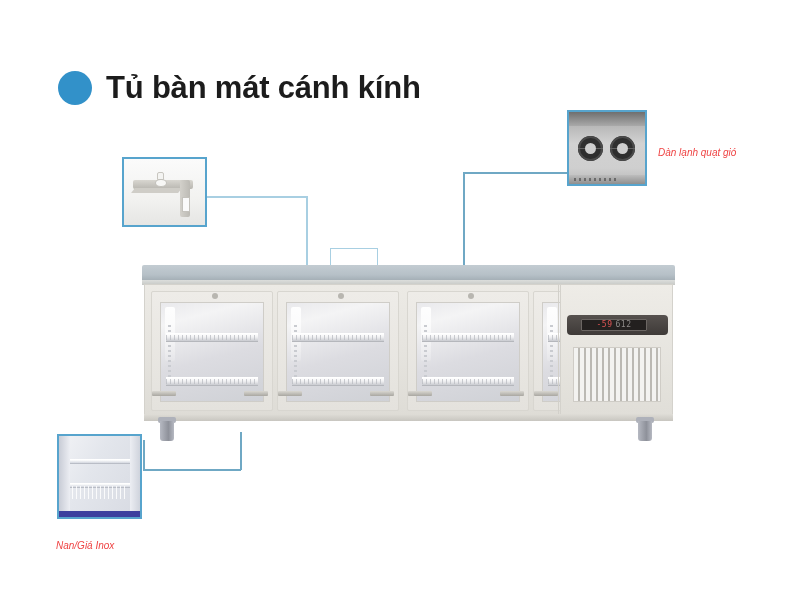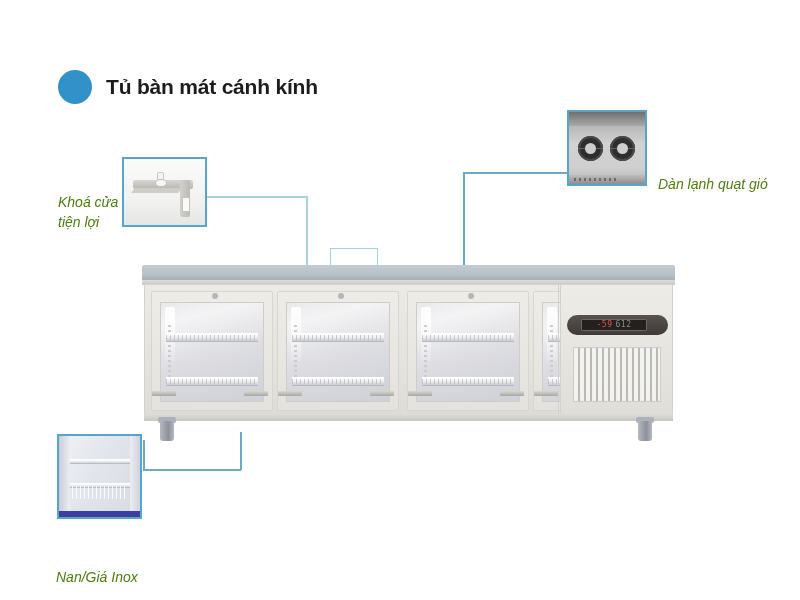--- a/index.html
+++ b/index.html
@@ -9,33 +9,32 @@
     background: #ffffff;
     font-family: "Liberation Sans", sans-serif;
     overflow: hidden;
   }
   #stage { position: relative; width: 800px; height: 600px; background: #fff; }
 
   
   .title-row { position: absolute; left: 58px; top: 70px; display: flex; align-items: center; gap: 14px; }
   .title-bullet { width: 34px; height: 34px; border-radius: 50%; background: #3291c9; flex: none; }
   .title-text {
-    font-size: 21px; font-weight: bold; color: #1c1c1c;
+    font-size: 31px; font-weight: bold; color: #1c1c1c;
     letter-spacing: -0.2px; white-space: nowrap;
   }
 
   
   .callout-label {
     position: absolute;
     font-style: italic;
-    color: #4d7c0f;
-    font-size: 14px;
+    color: #ef4444;
+    font-size: 10px;
     line-height: 1.45;
     white-space: pre-line;
-    margin-top: 28px;
   }
   #label-lock { left: 58px; top: 164px; }
   #label-fan  { left: 658px; top: 146px; }
   #label-shelf{ left: 56px; top: 539px; }
 
   
   .inset {
     position: absolute;
     border: 2px solid #57a4cd;
     background: #e9ecef;
@@ -190,21 +189,21 @@
   .door3 { left: 262px; width: 122px; }
   .door4 { left: 388px; width: 122px; }
   #compressor {
     position: absolute; left: 418px; top: 19px; width: 113px; height: 132px;
     background: linear-gradient(180deg,#eeece7,#e0ded8);
     border: 1px solid #d4d2cc;
   }
   .ctrl-band {
     position: absolute; left: 6px; top: 30px; width: 101px; height: 20px;
     background: linear-gradient(180deg,#57524f,#3e3a38);
-    border-radius: 10px;
+    border-radius: 4px;
   }
   .ctrl-display {
     position: absolute; left: 14px; top: 4px; width: 66px; height: 12px;
     background: #23201f; border: 1px solid #6b6663; border-radius: 1px;
     display: flex; align-items: center; justify-content: center; gap: 3px;
   }
   .seg {
     font-family: "DejaVu Sans Mono", monospace;
     font-size: 8px; line-height: 8px; color: #e05555; letter-spacing: 0.5px;
   }
@@ -269,22 +268,20 @@
 
   <div class="inset" id="inset-lock">
     <div class="lock-bg"></div>
     <div class="lock-frame-h"></div>
     <div class="lock-bevel"></div>
     <div class="lock-frame-v"></div>
     <div class="lock-cyl"></div>
     <div class="lock-knob"></div>
     <div class="lock-plate"></div>
   </div>
-  <div class="callout-label" id="label-lock">Khoá cửa
-tiện lợi</div>
 
   <div class="inset" id="inset-fan">
     <div class="fan-bg"></div>
     <div class="fan-top-shade"></div>
     <div class="fan-disc left">
         <div class="fan-grill-line"></div>
       </div>
     <div class="fan-disc right">
         <div class="fan-grill-line"></div>
       </div>

